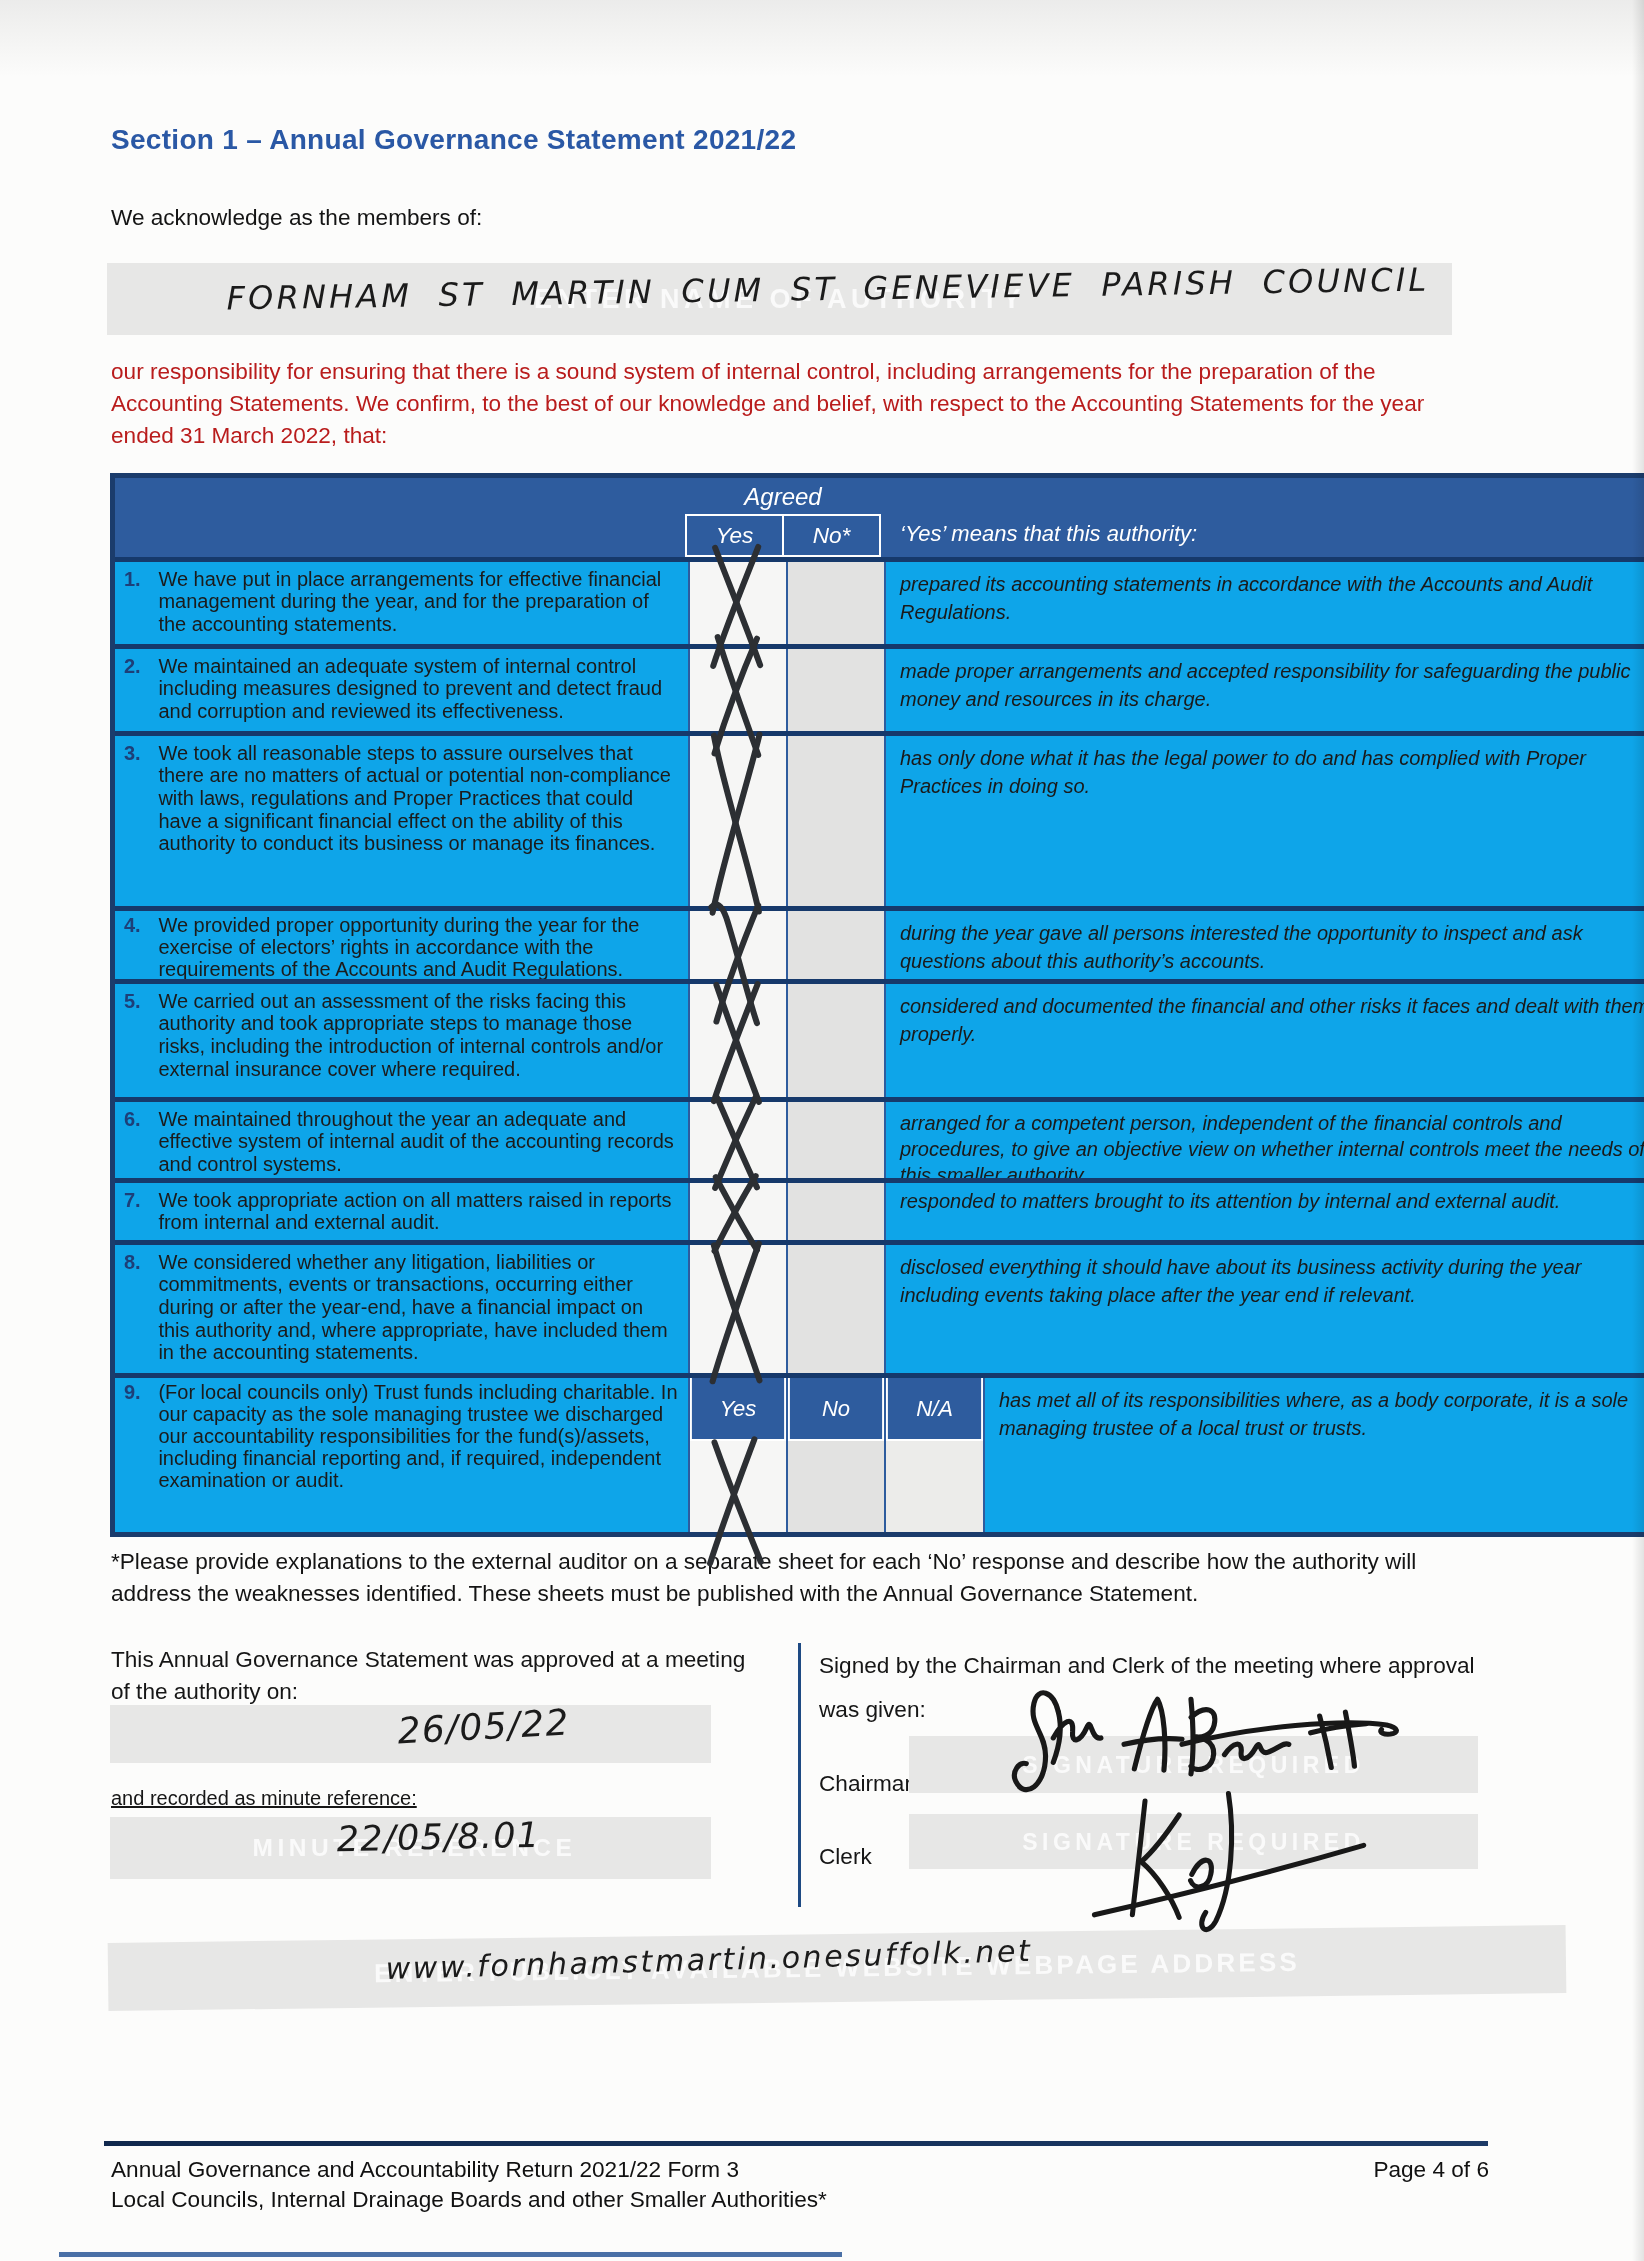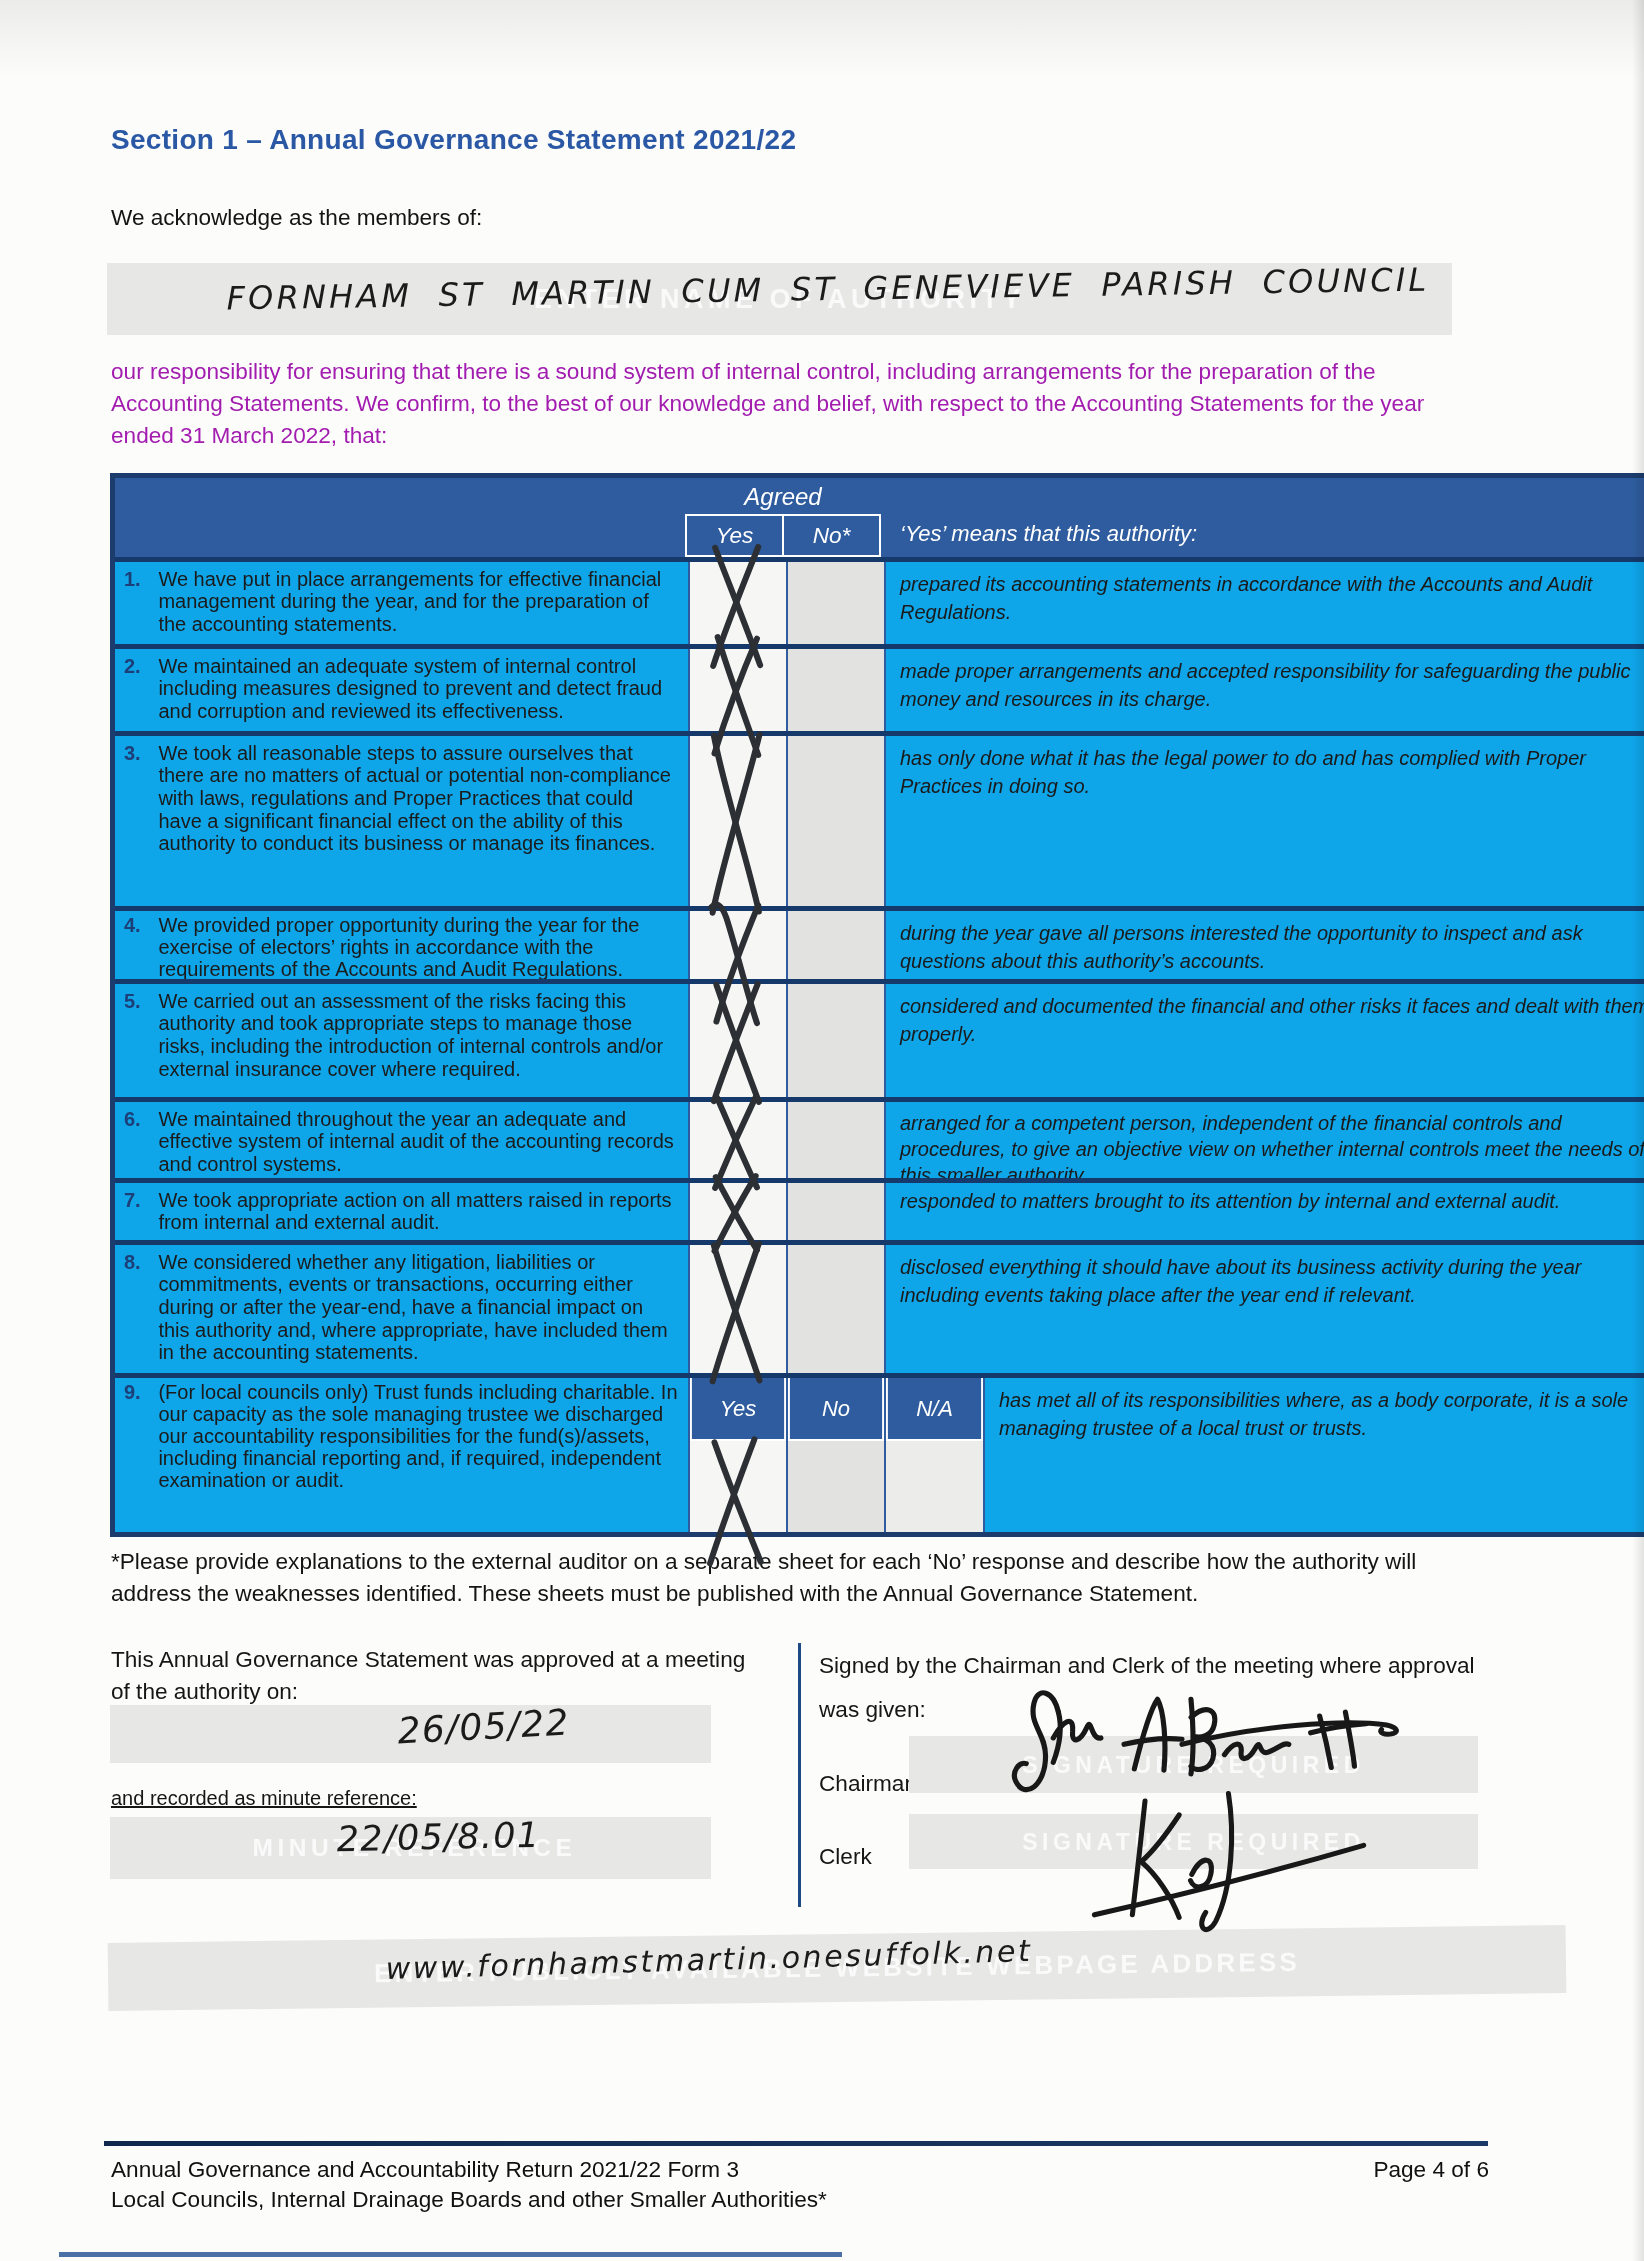--- a/index.html
+++ b/index.html
@@ -14,21 +14,21 @@
   }
   .page::after{
     content:""; position:absolute; top:0; right:0; width:11.6px; height:100%;
     background:linear-gradient(90deg, rgba(0,0,0,0), rgba(0,0,0,0.10)); pointer-events:none;
   }
   .abs{position:absolute;}
 
   
   .title{left:111px; top:124px; font-size:28px; font-weight:bold; color:#2a58a5; letter-spacing:0.3px;}
   .ack{left:111px; top:205px; font-size:22.6px; color:#141414;}
-  .para{left:111px; top:356px; width:1377px; font-size:22.6px; line-height:32px; color:#a21caf;}
+  .para{left:111px; top:356px; width:1377px; font-size:22.6px; line-height:32px; color:#b91c1c;}
 
   
   .graybox{background:#e7e7e6;}
   .wm{
     position:absolute; left:0; right:0; top:50%; transform:translateY(-50%);
     text-align:center; color:#ffffff; opacity:0.8; font-weight:bold;
     letter-spacing:4.5px; white-space:nowrap; pointer-events:none;
   }
   .authority-box{left:107px; top:263px; width:1345px; height:72px;}
   .authority-box .wm{font-size:27px;}

